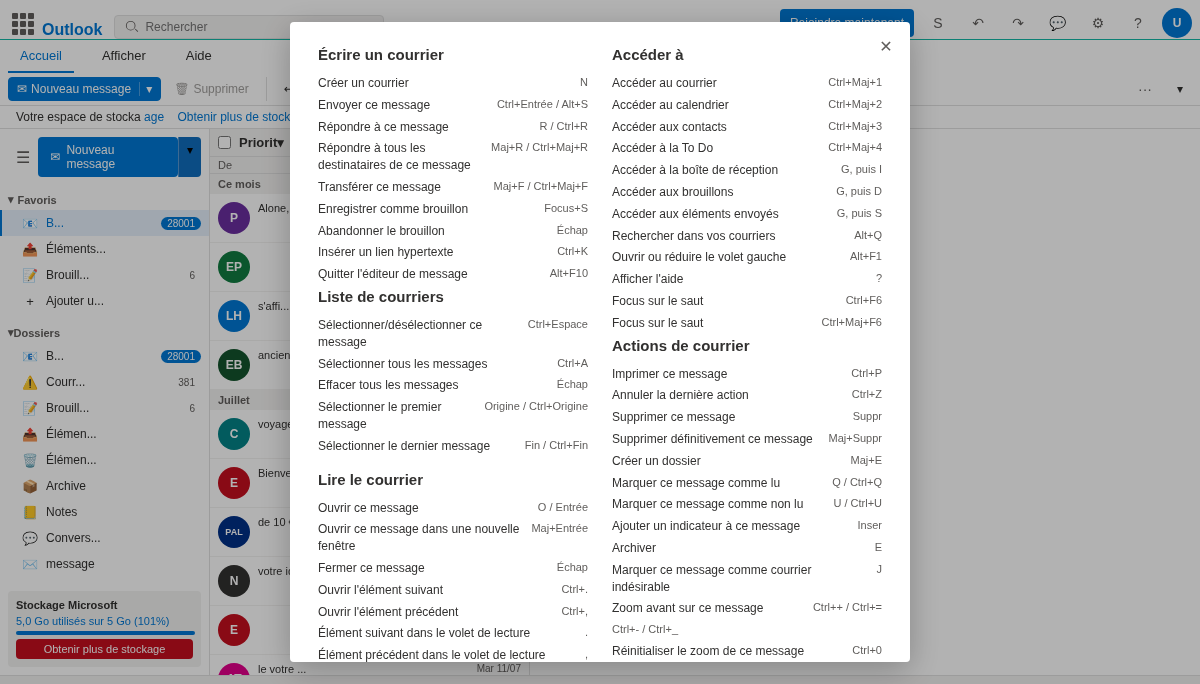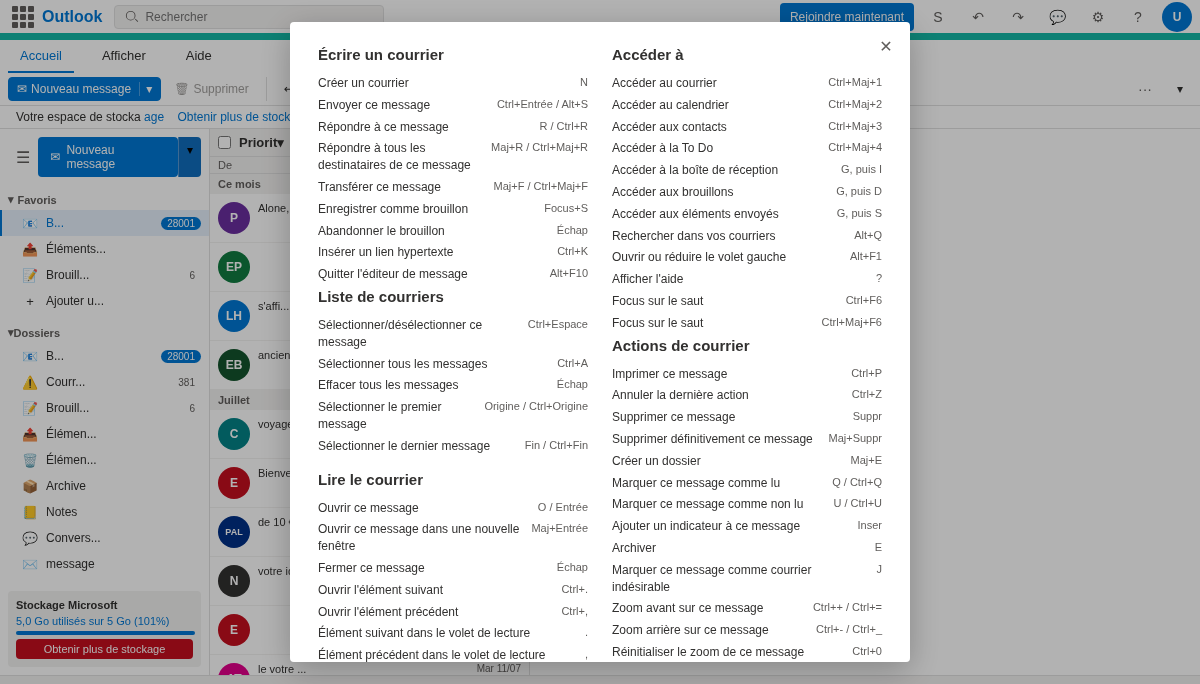--- a/index.html
+++ b/index.html
@@ -1,20 +1,20 @@
 <!DOCTYPE html>
 <html><head>
   <meta charset="utf-8">
   <style>
     * { margin: 0; padding: 0; box-sizing: border-box; }
     body { font-family: 'Segoe UI', Arial, sans-serif; font-size: 12px; background: #f3f2f1; overflow: hidden; width: 1200px; height: 684px; }
 
     
     .top-bar {
-      display: flex; align-items: center; background: #fff; height: 40px; padding: 0 8px; border-bottom: 7px solid #14b8a6;
+      display: flex; align-items: flex-end; background: #fff; height: 40px; padding: 0 8px; border-bottom: 1px solid #14b8a6;
     }
     .waffle-icon { width: 30px; height: 30px; display: flex; align-items: center; justify-content: center; cursor: pointer; }
     .waffle-grid { display: grid; grid-template-columns: repeat(3,6px); grid-gap: 2px; }
     .waffle-dot { width: 6px; height: 6px; background: #605e5c; border-radius: 1px; }
     .app-logo { font-size: 16px; color: #0078d4; font-weight: 600; margin: 0 12px 0 4px; }
     .search-box {
       display: flex; align-items: center; background: #f3f2f1; border: 1px solid #e0e0e0; border-radius: 4px;
       padding: 4px 10px; width: 270px; margin-right: auto;
     }
     .search-box input { border: none; background: transparent; outline: none; font-size: 12px; color: #605e5c; width: 220px; }
@@ -672,21 +672,20 @@
           </div>
           <div class="shortcut-item">
             <span class="shortcut-label">Marquer ce message comme courrier indésirable</span>
             <span class="shortcut-keys">J</span>
           </div>
           <div class="shortcut-item">
             <span class="shortcut-label">Zoom avant sur ce message</span>
             <span class="shortcut-keys">Ctrl++ / Ctrl+=</span>
           </div>
           <div class="shortcut-item">
-            <span class="shortcut-label">Zoom arrière sur ce message</span>
             <span class="shortcut-keys">Ctrl+- / Ctrl+_</span>
           </div>
           <div class="shortcut-item">
             <span class="shortcut-label">Réinitialiser le zoom de ce message</span>
             <span class="shortcut-keys">Ctrl+0</span>
           </div>
 
         </div>
       </div>
     </div>

